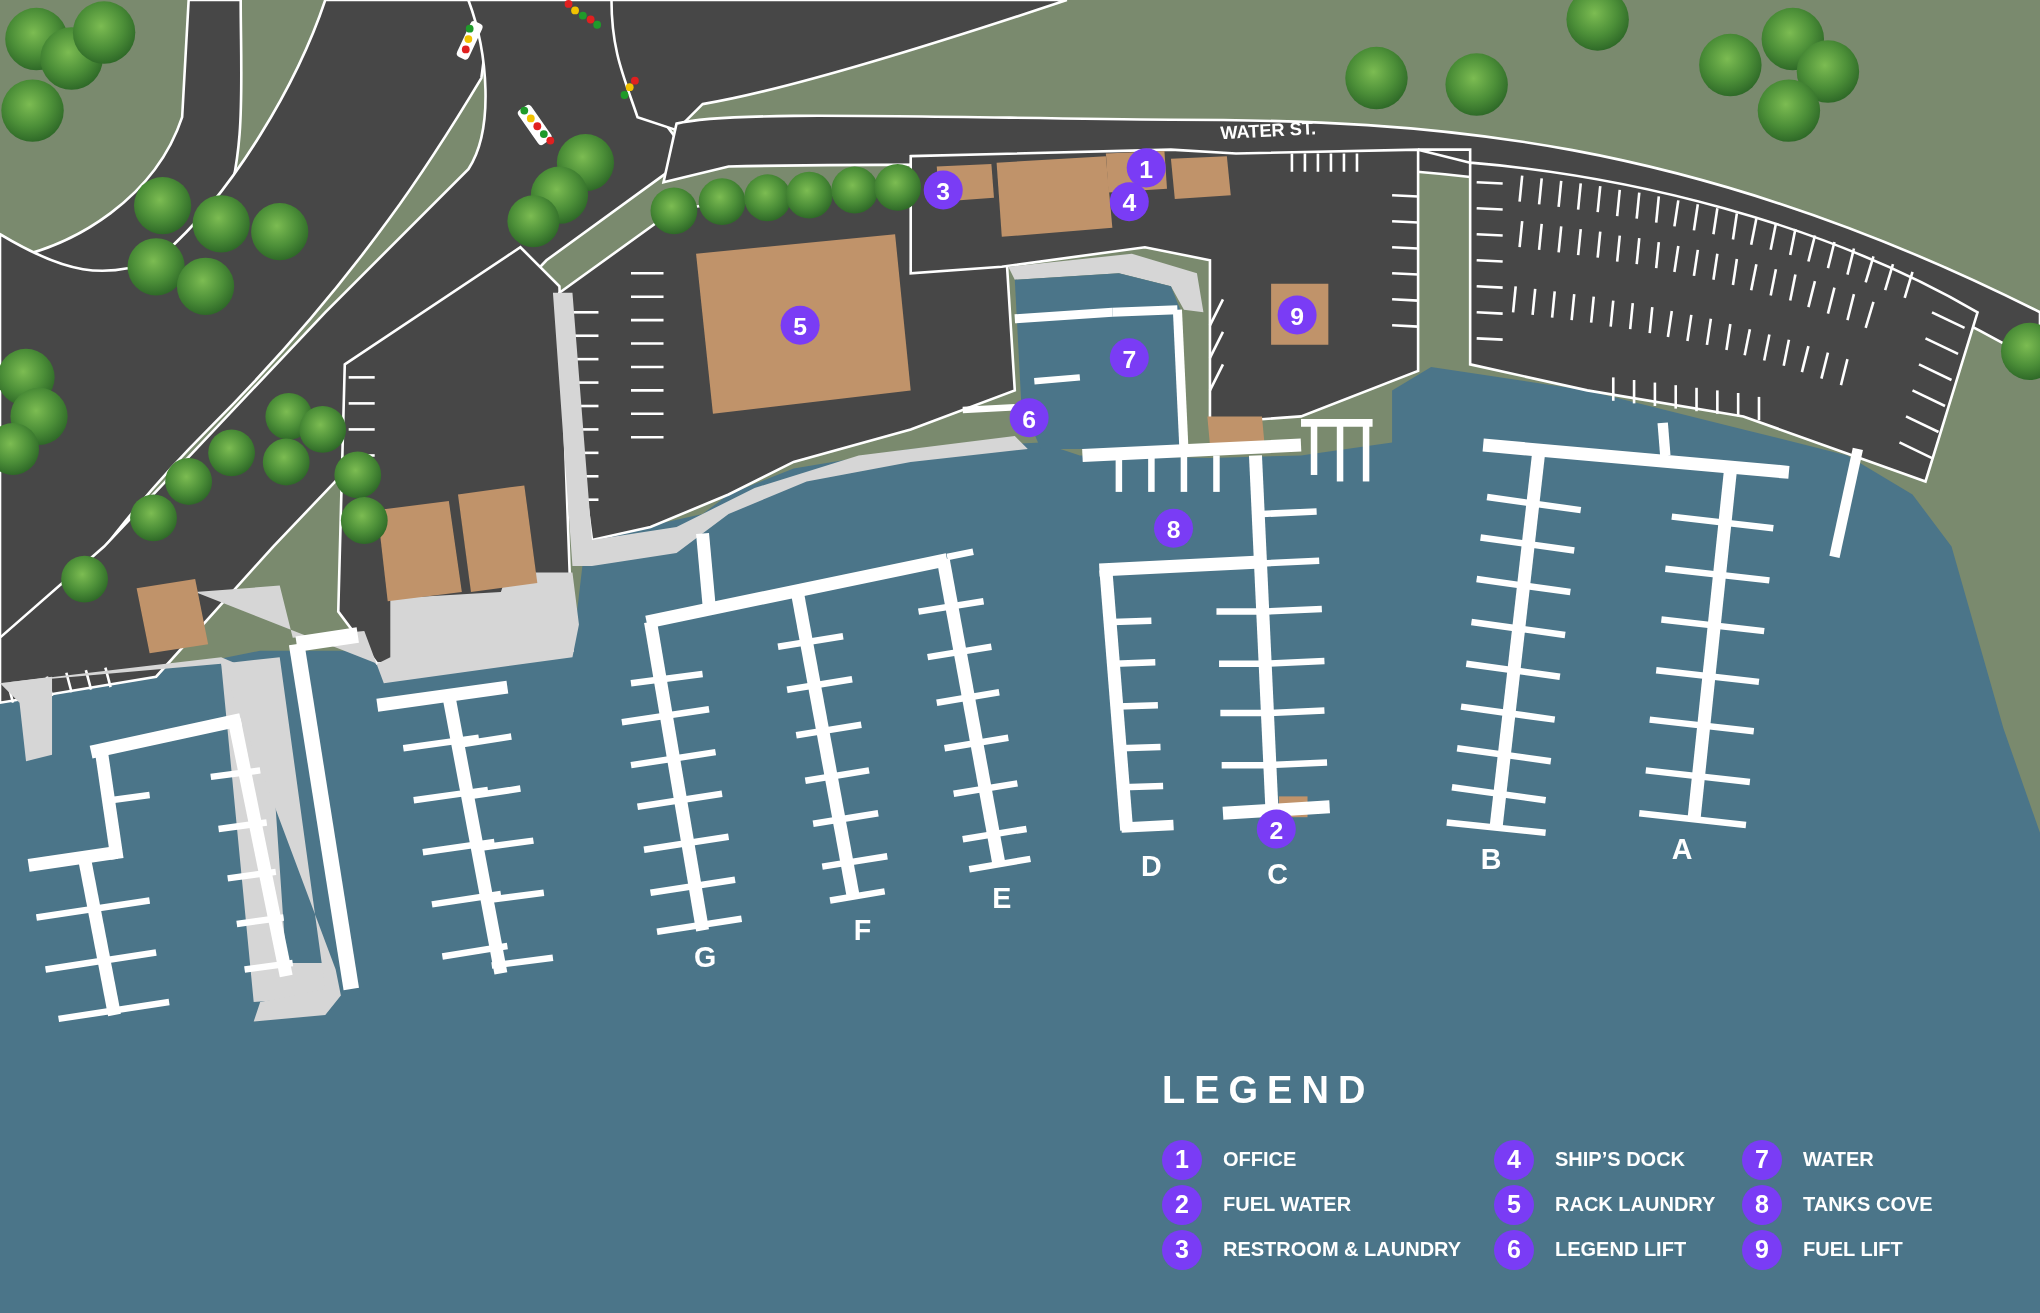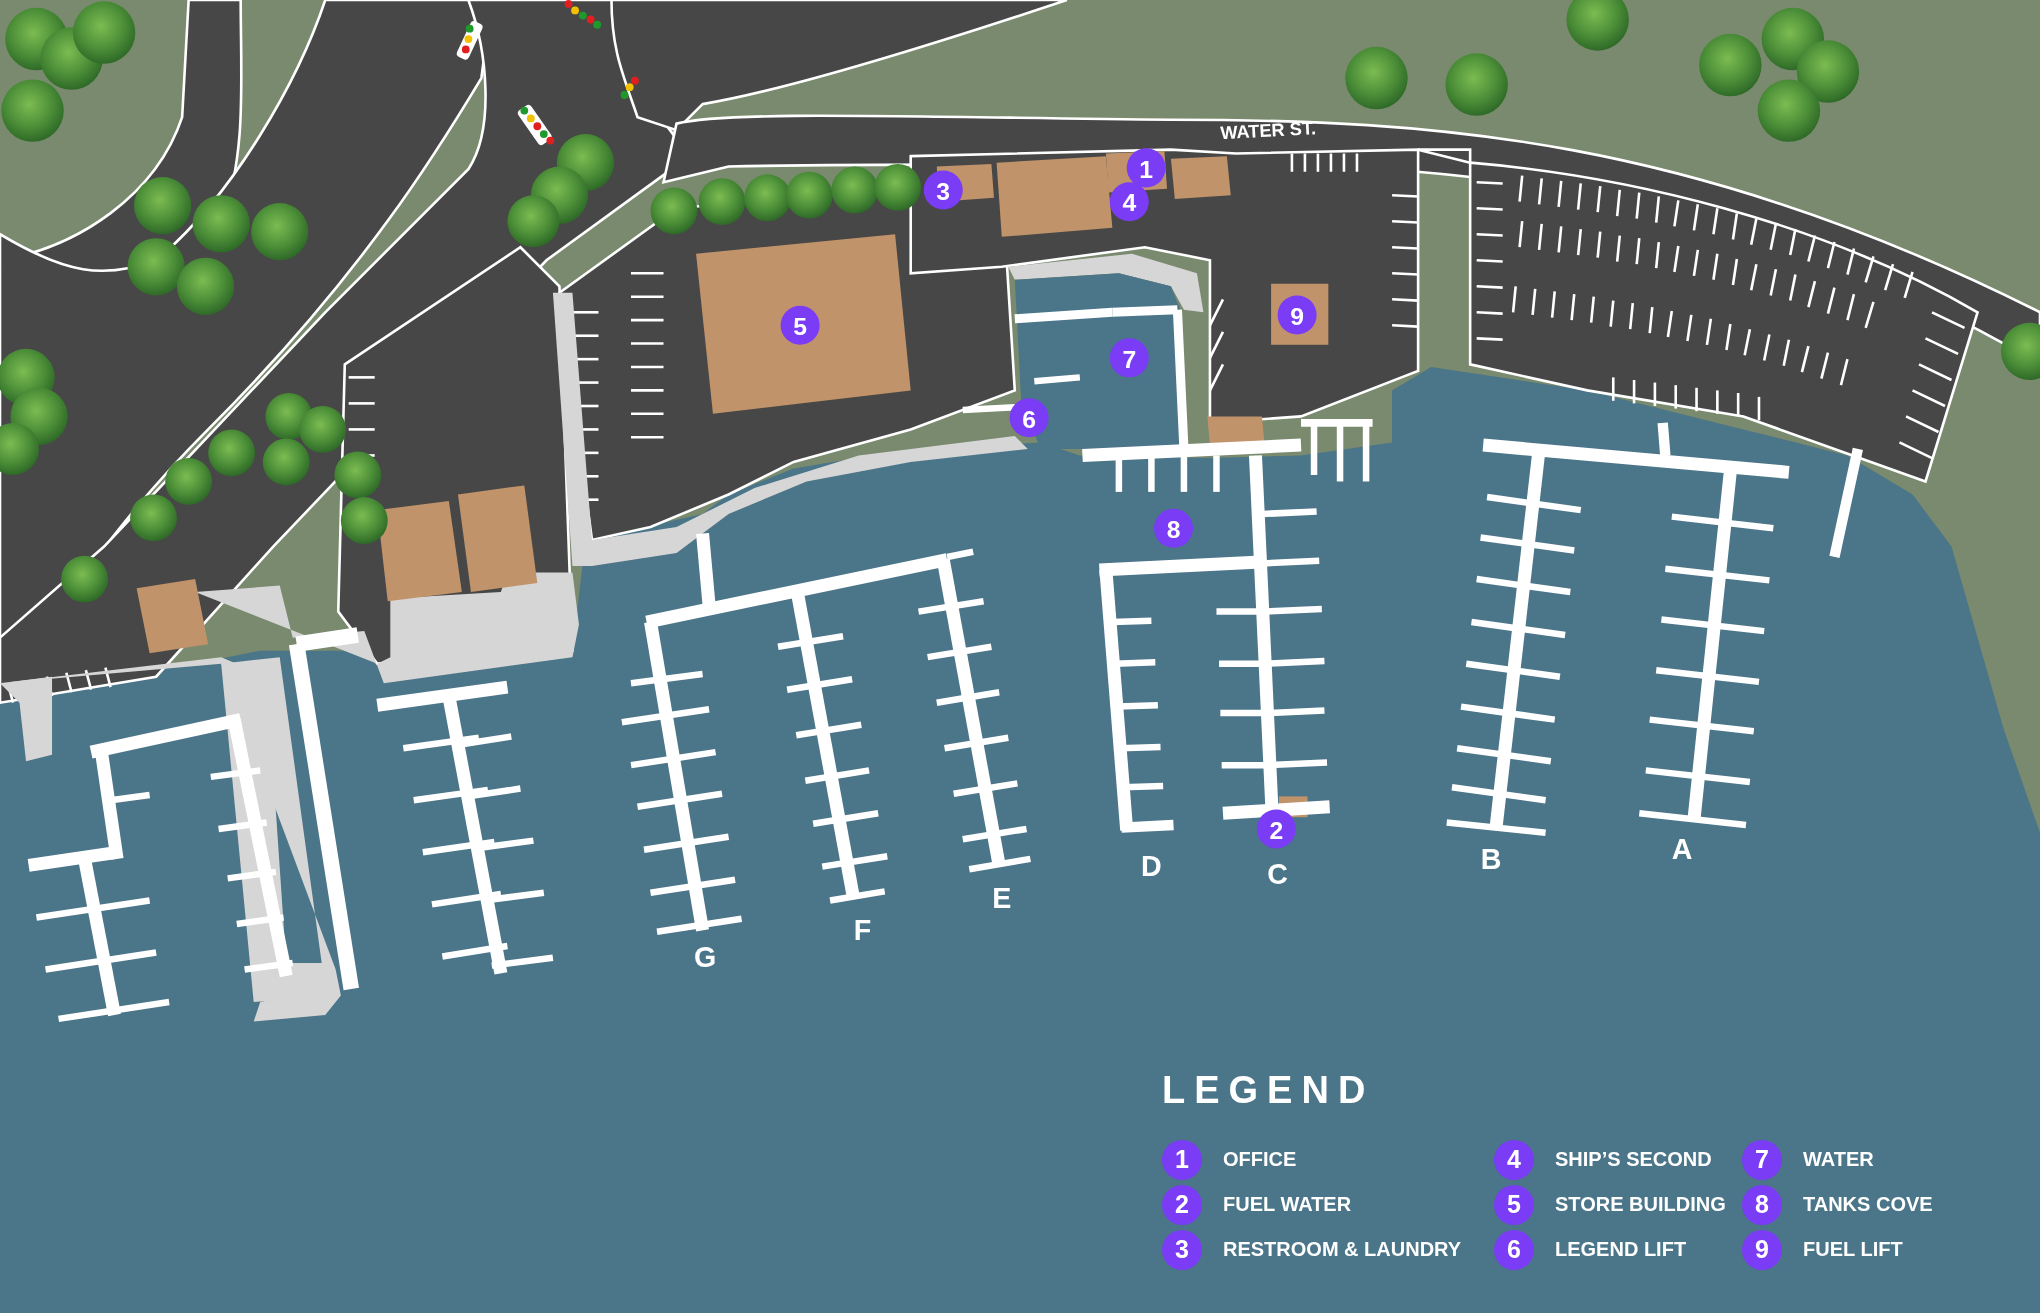--- a/index.html
+++ b/index.html
@@ -471,33 +471,33 @@
 
 <div class="legend">
   <div class="legend-title">LEGEND</div>
   <div class="legend-grid">
     <div class="legend-item">
         <span class="legend-badge">1</span>
         <span class="legend-text">OFFICE</span>
       </div>
     <div class="legend-item">
         <span class="legend-badge">4</span>
-        <span class="legend-text">SHIP’S SECOND</span>
+        <span class="legend-text">SHIP’S DOCK</span>
       </div>
     <div class="legend-item">
         <span class="legend-badge">7</span>
         <span class="legend-text">WATER</span>
       </div>
     <div class="legend-item">
         <span class="legend-badge">2</span>
         <span class="legend-text">FUEL WATER</span>
       </div>
     <div class="legend-item">
         <span class="legend-badge">5</span>
-        <span class="legend-text">STORE BUILDING</span>
+        <span class="legend-text">RACK LAUNDRY</span>
       </div>
     <div class="legend-item">
         <span class="legend-badge">8</span>
         <span class="legend-text">TANKS COVE</span>
       </div>
     <div class="legend-item">
         <span class="legend-badge">3</span>
         <span class="legend-text">RESTROOM &amp; LAUNDRY</span>
       </div>
     <div class="legend-item">

